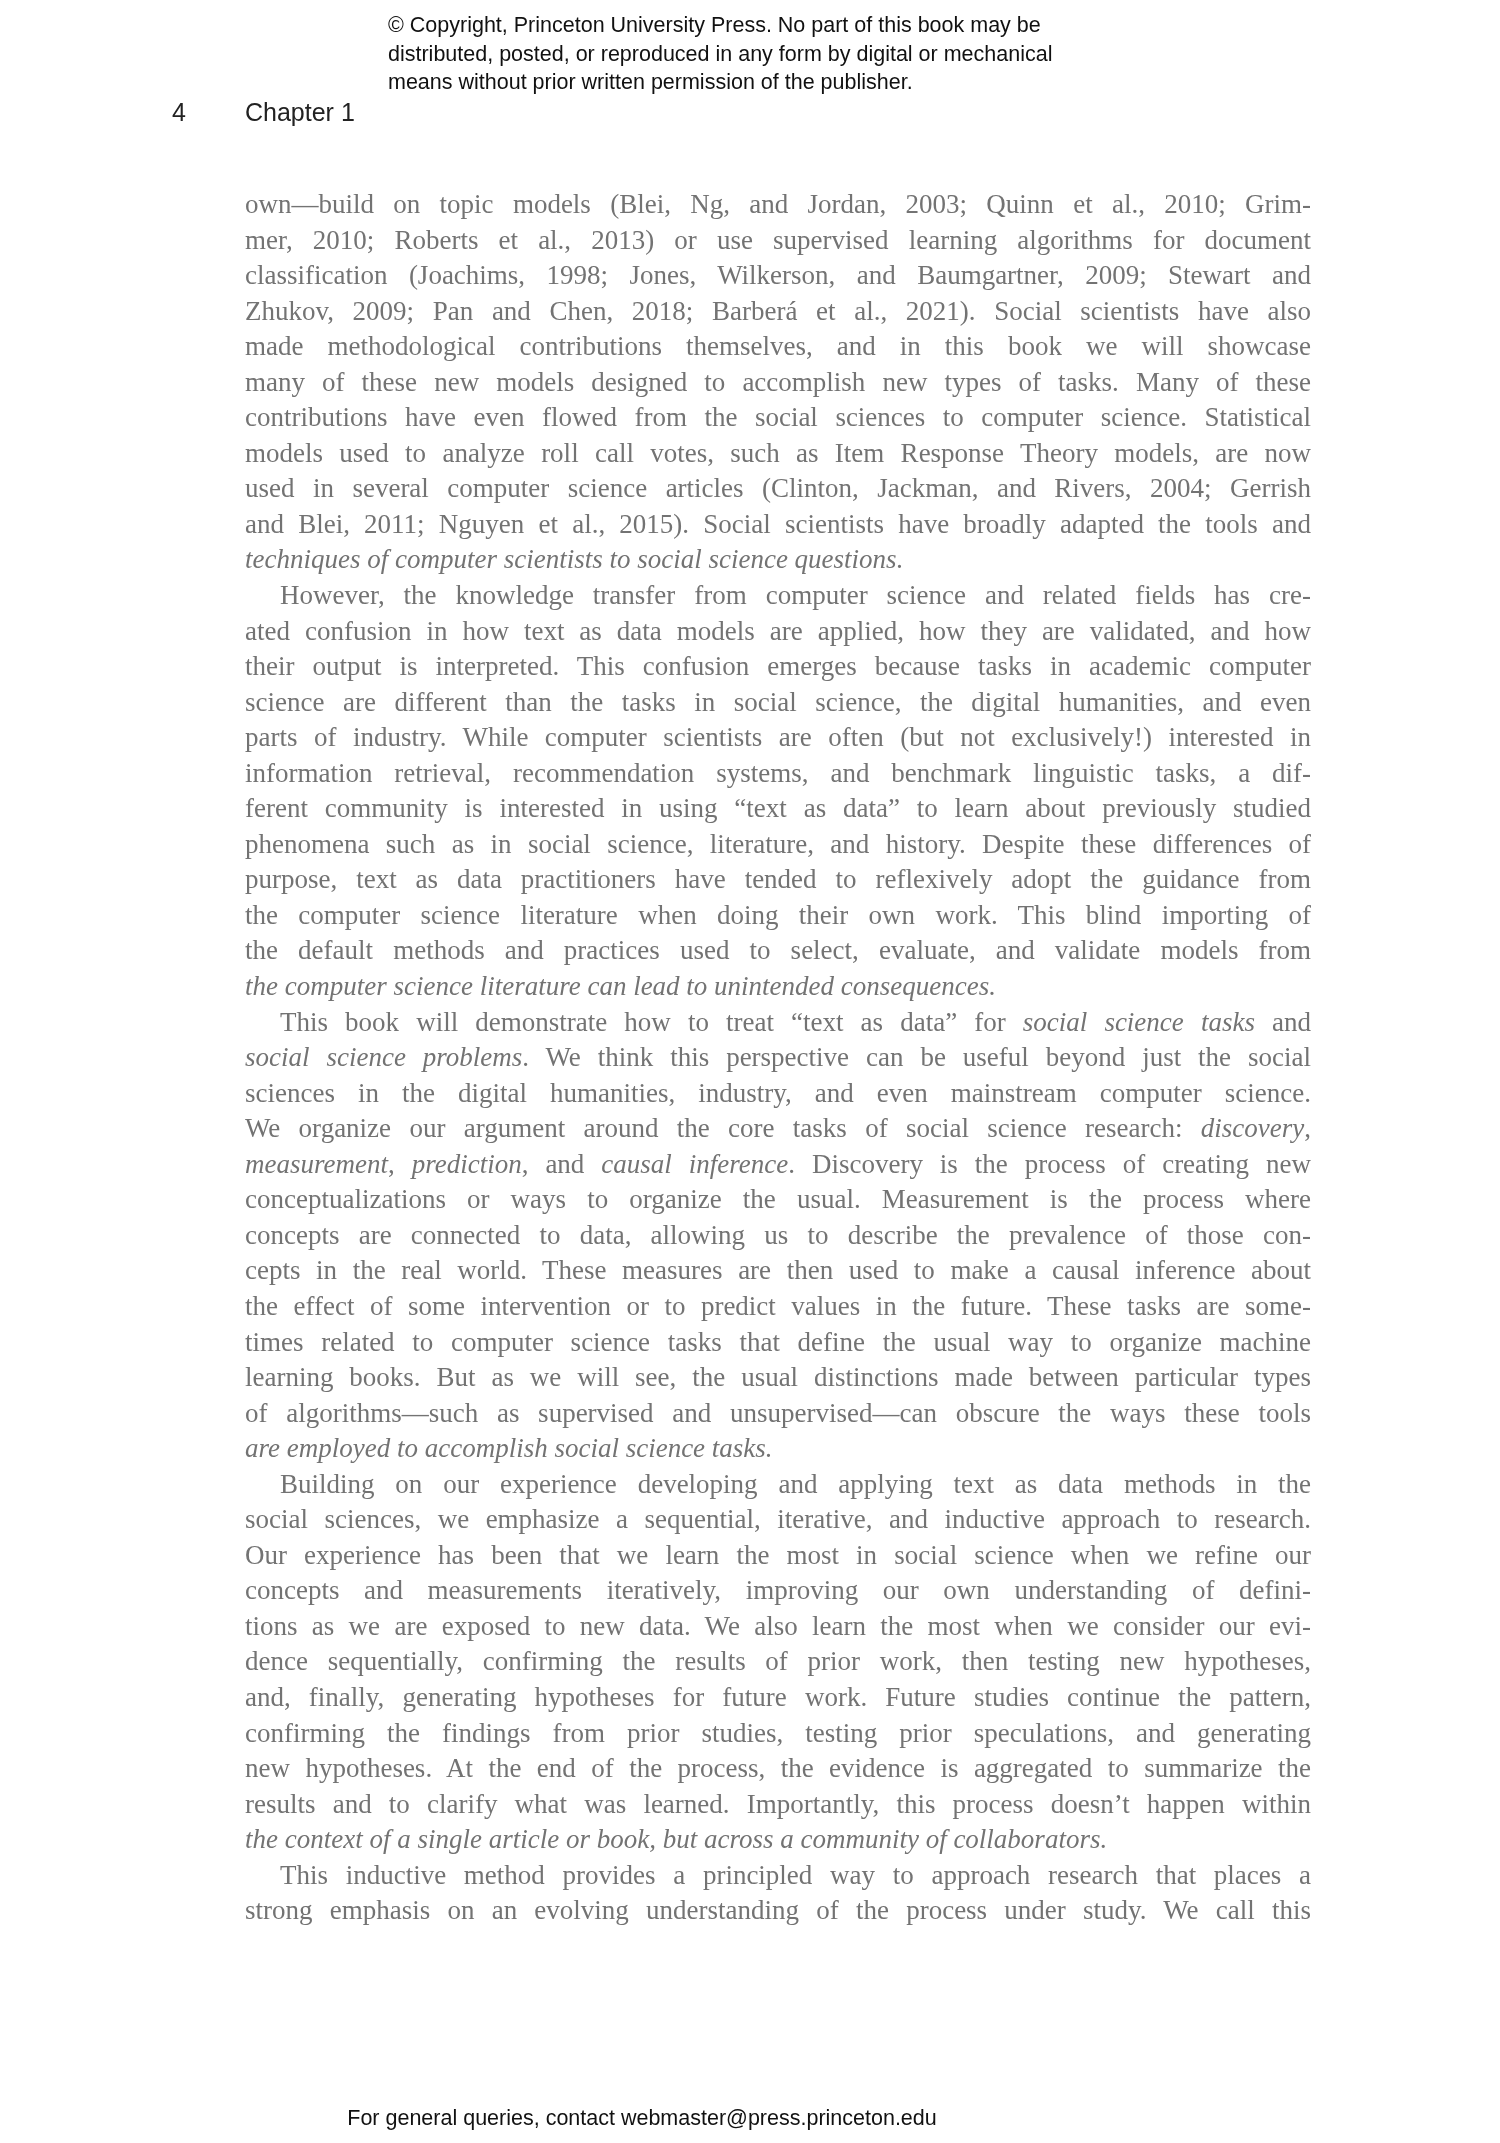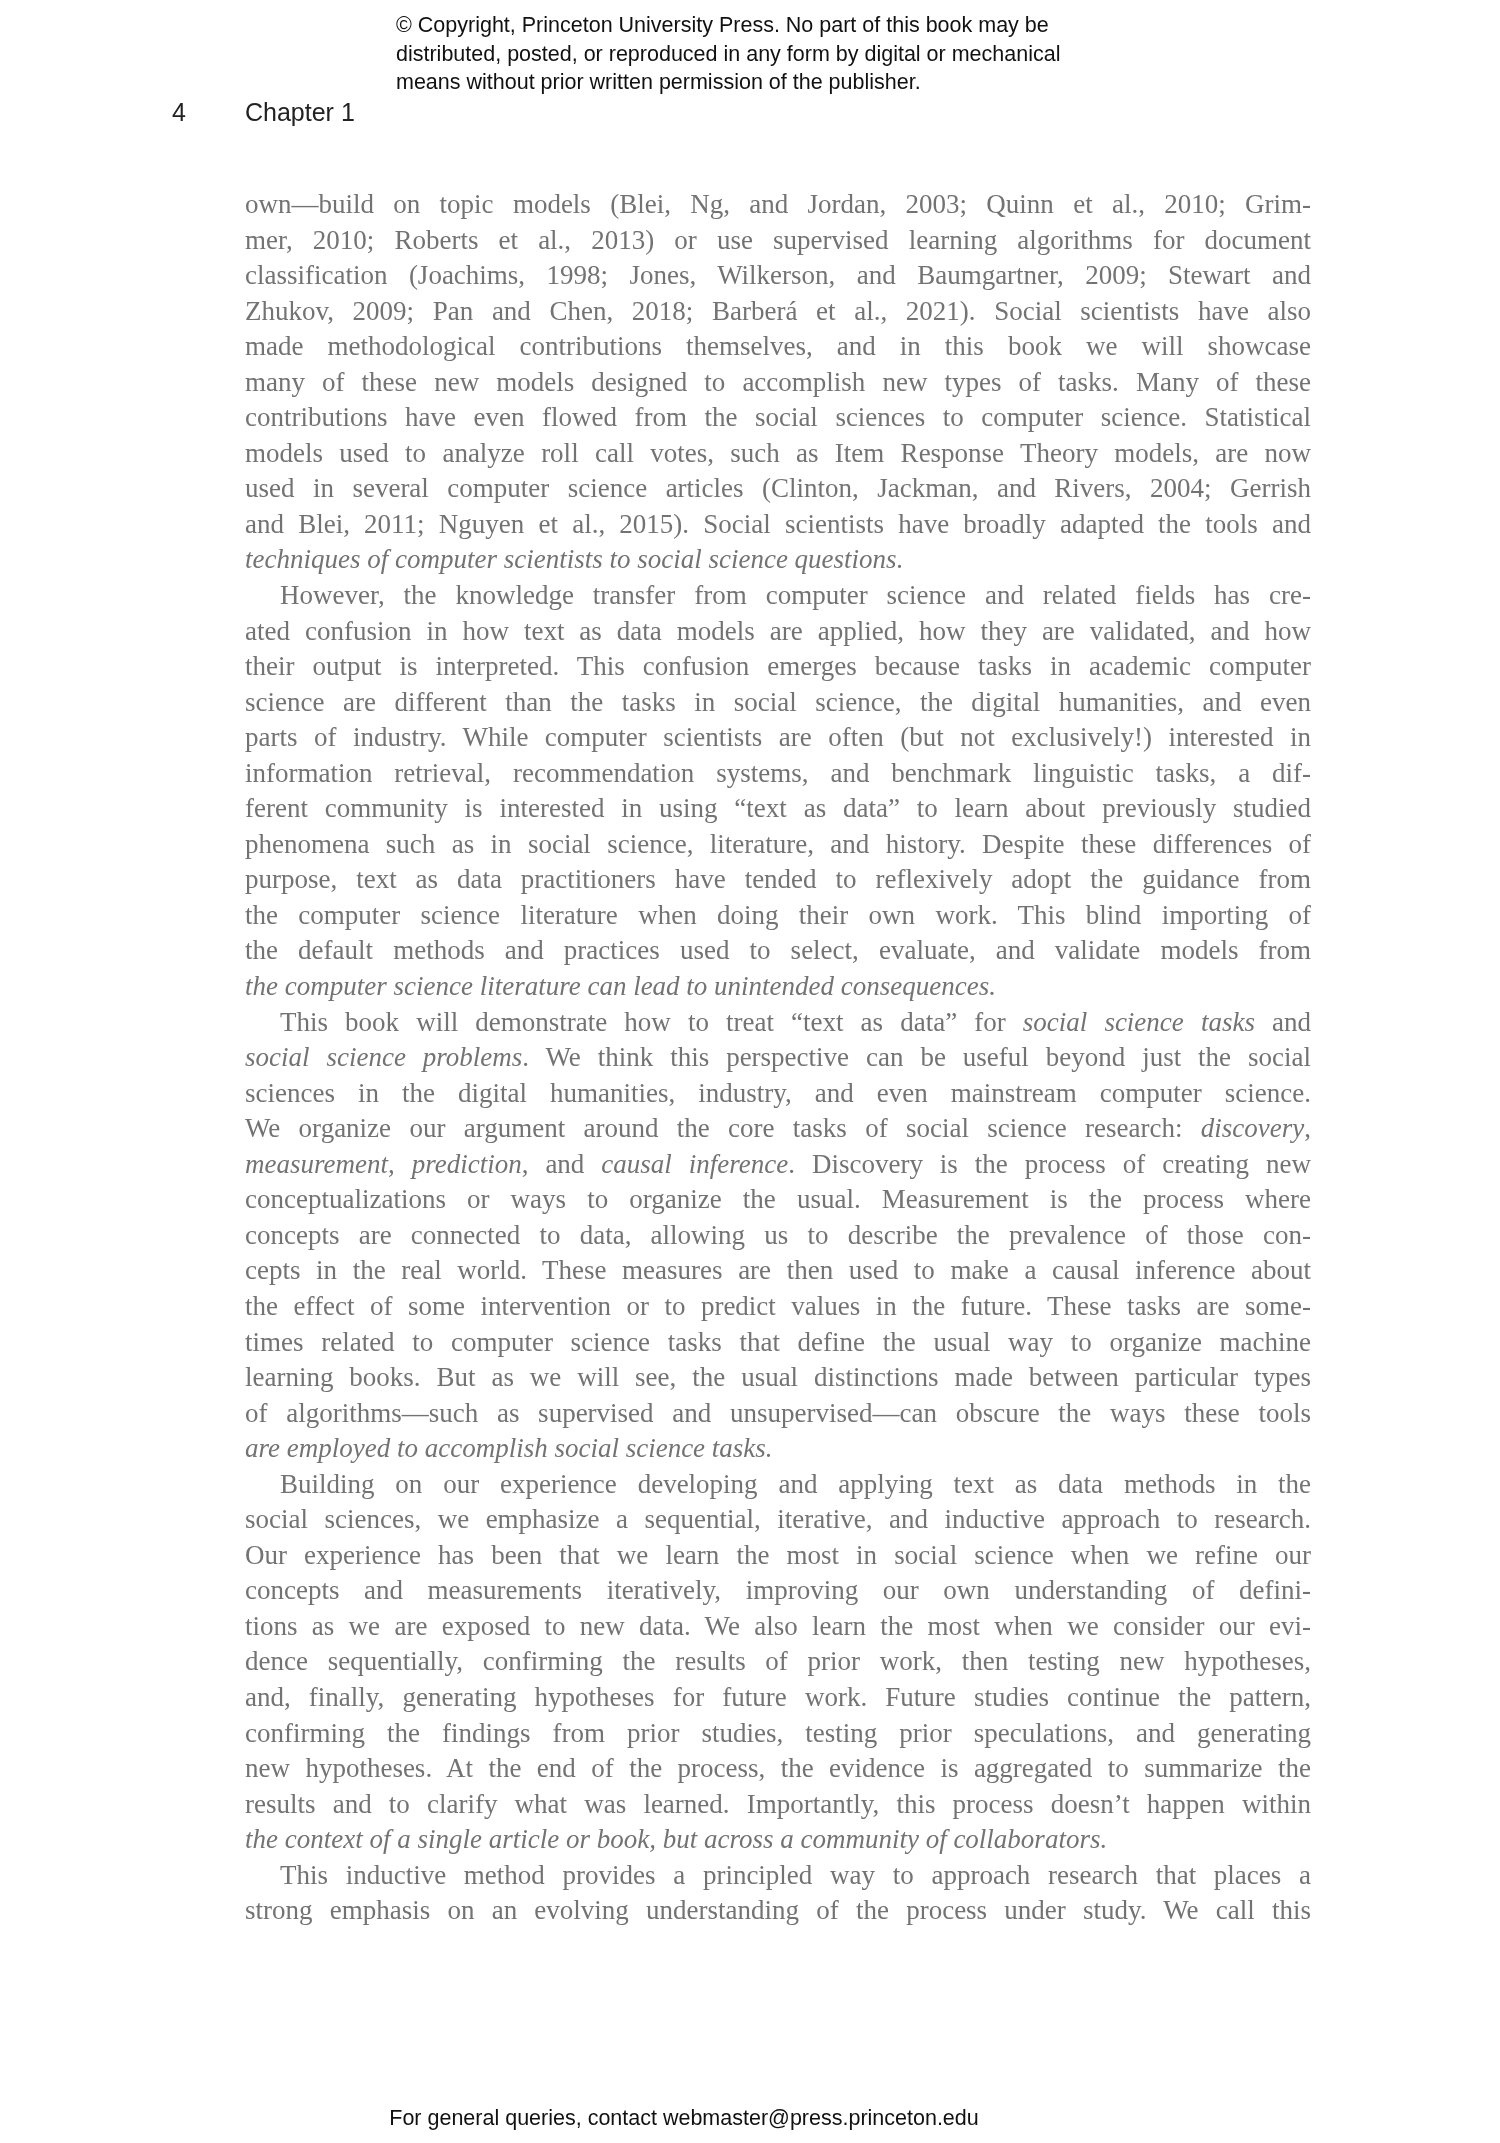--- a/index.html
+++ b/index.html
@@ -1,18 +1,18 @@
 <!DOCTYPE html>
 <html><head>
 <meta charset="utf-8">
 <style>
   html, body { margin: 0; padding: 0; background: #ffffff; }
   body { width: 1500px; height: 2143px; position: relative; overflow: hidden; color: #1a1a1a; }
   .copyright {
-    position: absolute; left: 396px; top: 11px; width: 820px;
+    position: absolute; left: 388px; top: 11px; width: 820px;
     font-family: "Liberation Sans", sans-serif; font-size: 21.5px; line-height: 28.5px; color: #111;
   }
   .copyright .ln { display: block; white-space: nowrap; }
   .running-head {
     position: absolute; top: 98px; left: 0; width: 1500px;
     font-family: "Liberation Sans", sans-serif; font-size: 25px; color: #222; font-weight: 300;
   }
   .page-number { position: absolute; left: 172px; top: 0; }
   .chapter-label { position: absolute; left: 245px; top: 0; }
   .body-text {
@@ -21,21 +21,21 @@
   }
   .line {
     display: block; text-align: justify; text-align-last: justify; white-space: nowrap;
     height: 35.55px; overflow: visible;
   }
   .line.last { text-align-last: left; font-style: italic; }
   .line.indent { padding-left: 35px; }
   .line span.it { font-style: italic; }
   .footer {
     position: absolute; top: 2106px; left: 0; width: 1284px; text-align: center;
-    font-family: "Liberation Sans", sans-serif; font-size: 21.5px; color: #111; padding-left: 42px;
+    font-family: "Liberation Sans", sans-serif; font-size: 21.5px; color: #111;
   }
 </style>
 </head>
 <body>
 
 <div class="copyright">
   <span class="ln">© Copyright, Princeton University Press. No part of this book may be</span>
   <span class="ln">distributed, posted, or reproduced in any form by digital or mechanical</span>
   <span class="ln">means without prior written permission of the publisher.</span>
 </div>

